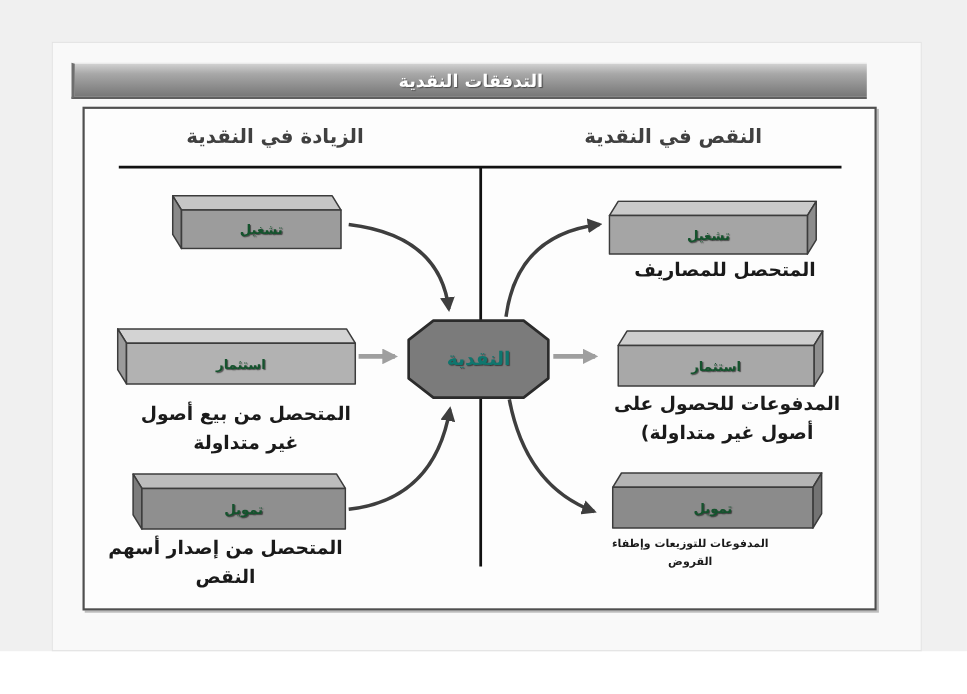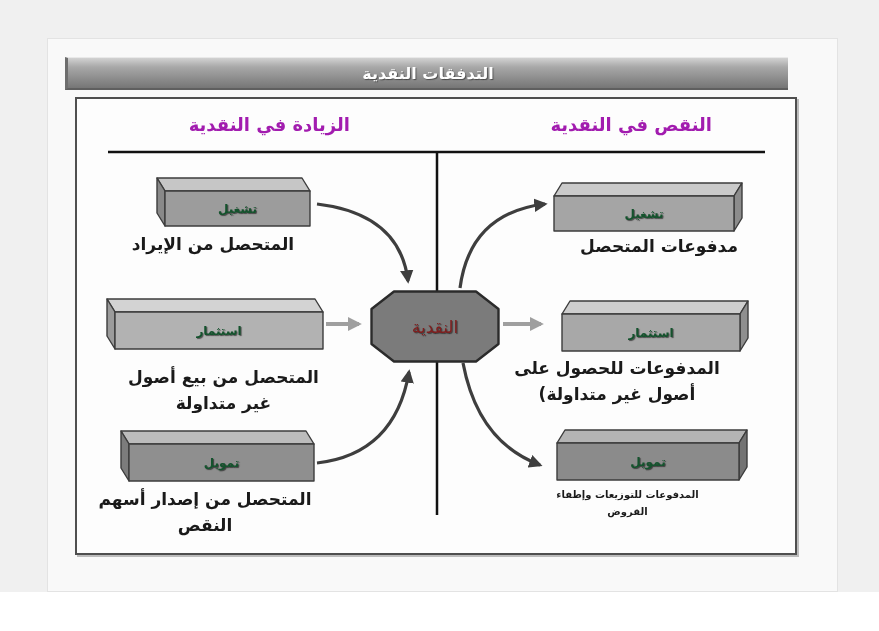--- a/index.html
+++ b/index.html
@@ -15,22 +15,22 @@
     background:linear-gradient(to bottom,#d2d2d2 0%,#a8a8a8 30%,#8f8f8f 65%,#767676 100%);
     border-left:3px solid #6e6e6e;border-bottom:2px solid #5f5f5f;border-top:1px solid #e9e9e9;
     display:flex;align-items:center;justify-content:center;
   }
   .titlebar span{color:#ffffff;font-weight:bold;font-size:16px;text-shadow:1px 1px 1px rgba(0,0,0,.45);}
   .panel{
     position:absolute;left:75px;top:97px;width:722px;height:458px;box-sizing:border-box;
     background:#fdfdfd;border:2px solid #4f4f4f;box-shadow:2px 2px 0 #bcbcbc;
   }
   .col-header{
-    position:absolute;color:#a21caf;font-weight:bold;font-size:18px;
-    text-align:right;direction:rtl;white-space:nowrap;
+    position:absolute;color:#404040;font-weight:bold;font-size:18px;
+    text-align:center;direction:rtl;white-space:nowrap;
   }
   .hdr-inc{left:150px;top:114px;width:200px;}
   .hdr-dec{left:512px;top:114px;width:200px;}
   .overlay{position:absolute;left:77px;top:99px;}
   .caption{
     position:absolute;color:#1a1a1a;font-weight:bold;font-size:17px;line-height:1.55;
     text-align:center;direction:rtl;
   }
   .cap-r3{font-size:10px;line-height:1.7;}
   .box3d{position:absolute;}
@@ -44,21 +44,21 @@
   
   .b-l1 .face{fill:#9c9c9c}.b-l1 .topf{fill:#c6c6c6}.b-l1 .sidef{fill:#898989}
   .b-l2 .face{fill:#b2b2b2}.b-l2 .topf{fill:#d3d3d3}.b-l2 .sidef{fill:#9b9b9b}
   .b-l3 .face{fill:#8f8f8f}.b-l3 .topf{fill:#bcbcbc}.b-l3 .sidef{fill:#7c7c7c}
   .b-r1 .face{fill:#a5a5a5}.b-r1 .topf{fill:#cacaca}.b-r1 .sidef{fill:#8c8c8c}
   .b-r2 .face{fill:#a8a8a8}.b-r2 .topf{fill:#cecece}.b-r2 .sidef{fill:#8f8f8f}
   .b-r3 .face{fill:#8b8b8b}.b-r3 .topf{fill:#b4b4b4}.b-r3 .sidef{fill:#737373}
   .octagon{position:absolute;left:370px;top:290px;width:130px;height:73px;}
   .octagon span{
     position:absolute;inset:0;display:flex;align-items:center;justify-content:center;
-    color:#7f1d1d;font-weight:normal;font-size:17px;direction:rtl;
+    color:#0f766e;font-weight:bold;font-size:17px;direction:rtl;
     text-shadow:1px 1px 1px rgba(0,0,0,.5);
   }
 </style>
 </head>
 <body>
 
 <div class="canvas">
   <div class="bg-gray"></div>
   <div class="slide"></div>
 
@@ -133,25 +133,24 @@
   </div>
   <div class="box3d b-r3" style="left:556px;top:429px">
     <svg width="192" height="52" viewBox="0 0 192 52">
       <polygon class="topf" points="1,14 183,14 191,1 9,1"></polygon>
       <polygon class="sidef" points="183,14 191,1 191,38 183,51"></polygon>
       <rect class="face" x="1" y="14" width="182" height="37"></rect>
     </svg>
     <span class="cube-label" style="left:1px;top:14px;width:182px;height:37px">تمويل</span>
   </div>
 
-  <div class="caption" style="left:113px;top:231px;width:200px">المتحصل من الإيراد</div>
   <div class="caption" style="left:116px;top:364px;width:215px">المتحصل من بيع أصول غير متداولة</div>
   <div class="caption" style="left:75px;top:486px;width:260px">المتحصل من إصدار أسهم النقص</div>
-  <div class="caption" style="left:559px;top:233px;width:200px">مدفوعات المتحصل</div>
-  <div class="caption" style="left:512px;top:355px;width:210px">المدفوعات للحصول على أصول غير متداولة)</div>
+  <div class="caption" style="left:559px;top:233px;width:200px">المتحصل للمصاريف</div>
+  <div class="caption" style="left:556px;top:355px;width:210px">المدفوعات للحصول على أصول غير متداولة)</div>
   <div class="caption cap-r3" style="left:545px;top:486px;width:165px">المدفوعات للتوزيعات وإطفاء القروض</div>
 
   <div class="octagon">
     <svg width="130" height="73" viewBox="0 0 130 73">
       <polygon points="24,1.5 106,1.5 128.5,19 128.5,54 106,71.5 24,71.5 1.5,54 1.5,19" fill="#7b7b7b" stroke="#2b2b2b" stroke-width="2.4" stroke-linejoin="round"></polygon>
     </svg>
     <span>النقدية</span>
   </div>
 </div>
 

